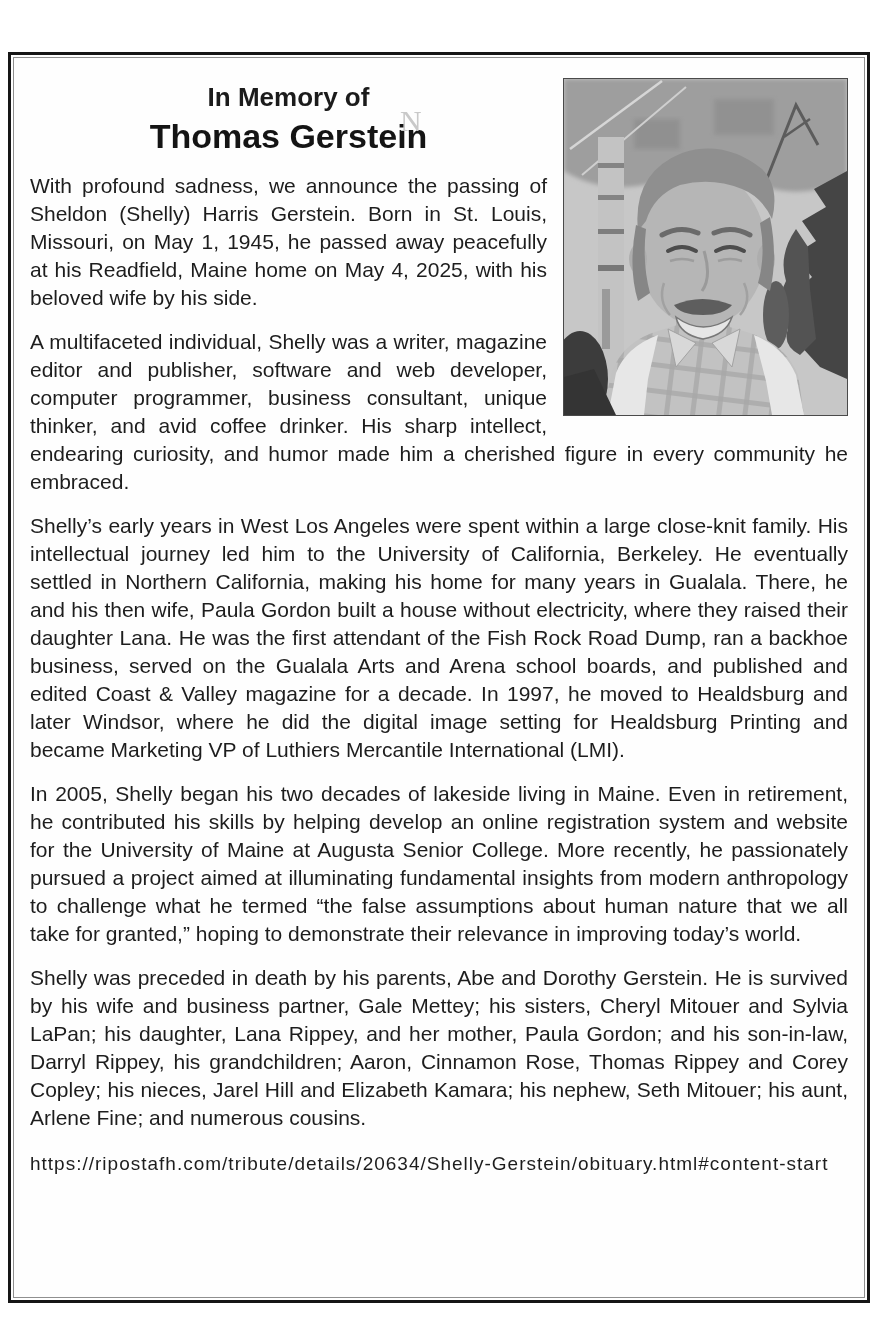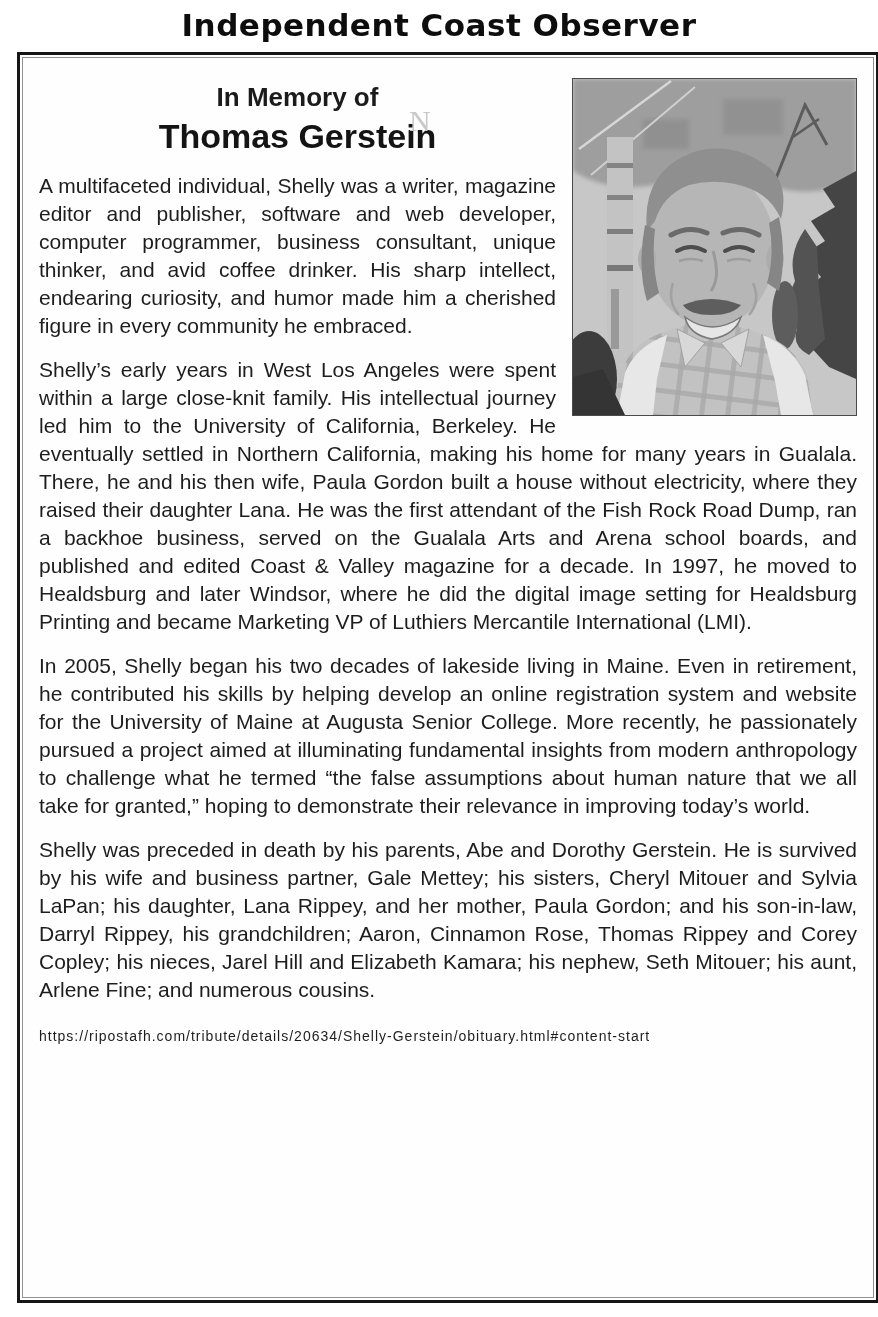--- a/index.html
+++ b/index.html
@@ -6,21 +6,21 @@
   body{
     width:878px;height:1317px;background:#ffffff;overflow:hidden;
     font-family:"Liberation Sans", sans-serif;color:#1e1e1e;position:relative;
   }
   .masthead{
     height:50px;display:flex;justify-content:center;align-items:center;gap:58px;
     font-family:"DejaVu Sans", sans-serif;font-weight:700;font-size:31px;color:#0d0d0d;
     letter-spacing:0.5px;
   }
   .frame{
-    position:absolute;left:17px;top:52px;width:862px;height:1251px;
+    position:absolute;left:8px;top:52px;width:862px;height:1251px;
     box-sizing:border-box;border:3px solid #161616;padding:2px;background:#fff;
   }
   .frame-inner{
     box-sizing:border-box;height:100%;border:1px solid #8f8f8f;background:#fefefe;
   }
   .content{
     position:relative;box-sizing:border-box;height:100%;
     padding:10px 16px 0 16px;overflow:hidden;
   }
   figure.photo{
@@ -32,29 +32,28 @@
   .memory{font-size:26px;font-weight:700;color:#1b1b1b;}
   .name{font-size:34px;font-weight:700;color:#141414;margin-top:4px;}
   .watermark{
     position:absolute;left:386px;top:46px;font-size:30px;color:#c9c9c9;
     font-family:"Liberation Serif", serif;
   }
   p.body-par{
     font-size:21px;line-height:28px;text-align:justify;margin:16px 0 0 0;color:#1d1d1d;
   }
   p.url{
-    font-size:14px;line-height:28px;text-align:left;margin:18px 0 0 0;
+    font-size:19px;line-height:28px;text-align:left;margin:18px 0 0 0;
     letter-spacing:1px;word-break:break-all;color:#1d1d1d;
   }
 </style>
 </head>
 <body>
 
 <div class="masthead">
-  <span>Independent Coast Observer</span>
 </div>
 
 <div class="frame">
   <div class="frame-inner">
     <div class="content">
 
       <figure class="photo">
         <svg viewBox="0 0 283 336" preserveAspectRatio="none">
           <defs>
             <filter id="soft">
@@ -129,20 +128,21 @@
           <path d="M112 238 Q139 258 168 238 Q162 256 139 260 Q116 256 112 238 Z" fill="#e6e6e6" stroke="#777777" stroke-width="1.5"></path>
         </svg>
       </figure>
 
       <div class="titles">
         <div class="memory">In Memory of</div>
         <div class="name">Thomas Gerstein</div>
       </div>
       <span class="watermark">N</span>
 
+      <p class="body-par">With profound sadness, we announce the passing of Sheldon (Shelly) Harris Gerstein. Born in St. Louis, Missouri, on May 1, 1945, he passed away peacefully at his Readfield, Maine home on May 4, 2025, with his beloved wife by his side.</p>
       <p class="body-par">A multifaceted individual, Shelly was a writer, magazine editor and publisher, software and web developer, computer programmer, business consultant, unique thinker, and avid coffee drinker. His sharp intellect, endearing curiosity, and humor made him a cherished figure in every community he embraced.</p>
       <p class="body-par">Shelly’s early years in West Los Angeles were spent within a large close-knit family. His intellectual journey led him to the University of California, Berkeley. He eventually settled in Northern California, making his home for many years in Gualala. There, he and his then wife, Paula Gordon built a house without electricity, where they raised their daughter Lana. He was the first attendant of the Fish Rock Road Dump, ran a backhoe business, served on the Gualala Arts and Arena school boards, and published and edited Coast &amp; Valley magazine for a decade. In 1997, he moved to Healdsburg and later Windsor, where he did the digital image setting for Healdsburg Printing and became Marketing VP of Luthiers Mercantile International (LMI).</p>
       <p class="body-par">In 2005, Shelly began his two decades of lakeside living in Maine. Even in retirement, he contributed his skills by helping develop an online registration system and website for the University of Maine at Augusta Senior College. More recently, he passionately pursued a project aimed at illuminating fundamental insights from modern anthropology to challenge what he termed “the false assumptions about human nature that we all take for granted,” hoping to demonstrate their relevance in improving today’s world.</p>
       <p class="body-par">Shelly was preceded in death by his parents, Abe and Dorothy Gerstein. He is survived by his wife and business partner, Gale Mettey; his sisters, Cheryl Mitouer and Sylvia LaPan; his daughter, Lana Rippey, and her mother, Paula Gordon; and his son-in-law, Darryl Rippey, his grandchildren; Aaron, Cinnamon Rose, Thomas Rippey and Corey Copley; his nieces, Jarel Hill and Elizabeth Kamara; his nephew, Seth Mitouer; his aunt, Arlene Fine; and numerous cousins.</p>
       <p class="url">https://ripostafh.com/tribute/details/20634/Shelly-Gerstein/obituary.html#content-start</p>
 
     </div>
   </div>
 </div>
 

